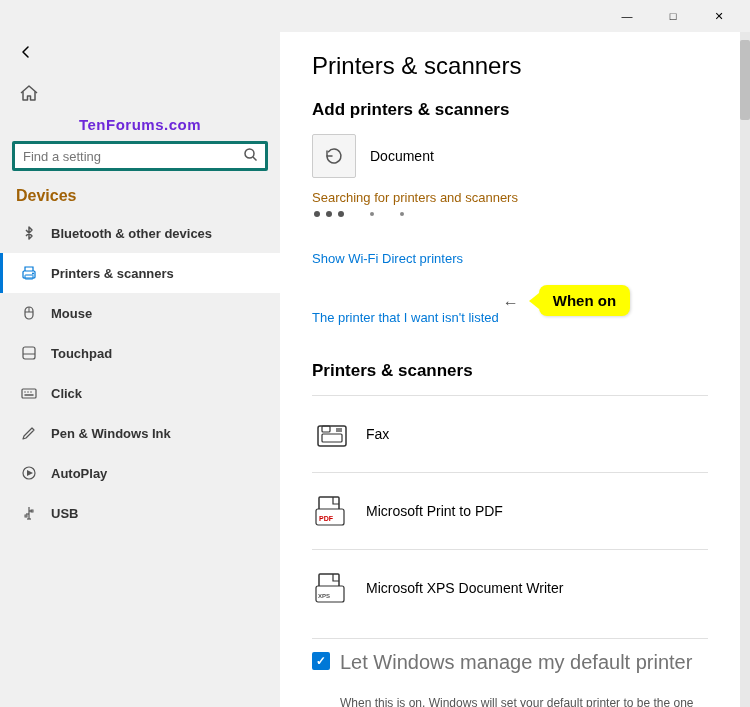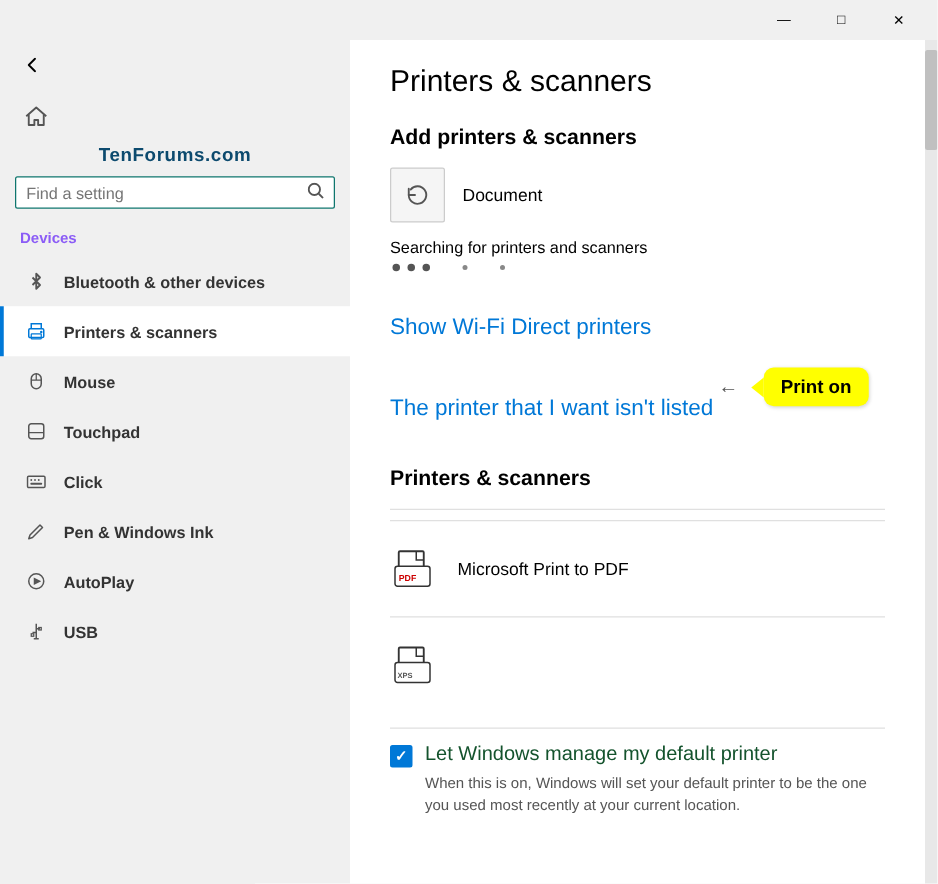--- a/index.html
+++ b/index.html
@@ -75,53 +75,53 @@
       background: transparent;
       cursor: pointer;
       display: flex;
       align-items: center;
       justify-content: center;
       border-radius: 50%;
     }
 
     .watermark {
       text-align: center;
-      color: #0c4a6e;
+      color: #6d28d9;
       font-size: 15px;
       font-weight: bold;
       padding: 6px 0 4px 0;
       letter-spacing: 0.5px;
     }
 
     .search-bar {
       margin: 4px 12px 10px 12px;
       background: #fff;
-      border: 1px solid #0f766e;
+      border: 3px solid #0f766e;
       border-radius: 2px;
       display: flex;
       align-items: center;
       padding: 4px 8px;
     }
     .search-bar input {
       border: none;
       outline: none;
       background: transparent;
       flex: 1;
       font-size: 13px;
       color: #555;
     }
     .search-icon-svg {
       color: #555;
       font-size: 13px;
     }
 
     .sidebar-section-title {
-      font-size: 12px;
+      font-size: 16px;
       font-weight: 600;
-      color: #8b5cf6;
+      color: #a16207;
       padding: 6px 16px 8px 16px;
     }
 
     .sidebar-item {
       display: flex;
       align-items: center;
       padding: 10px 16px;
       cursor: pointer;
       color: #333;
       position: relative;
@@ -202,42 +202,42 @@
       flex-shrink: 0;
     }
 
     .refresh-label {
       font-size: 14px;
       color: #000;
     }
 
     .searching-text {
       font-size: 13px;
-      color: #000000;
+      color: #a16207;
       margin-bottom: 6px;
     }
 
     .dots-row {
       display: flex;
       align-items: center;
       gap: 6px;
       margin-bottom: 16px;
       padding-left: 2px;
     }
     .dot {
       width: 6px;
       height: 6px;
       border-radius: 50%;
       background: #555;
     }
     .dot.small { width: 4px; height: 4px; background: #888; }
 
     .link-blue {
       color: #0078d7;
-      font-size: 18px;
+      font-size: 13px;
       cursor: pointer;
       text-decoration: none;
       display: block;
       margin-bottom: 10px;
       margin-top: 34px;
     }
 
     
     .printer-not-listed-row {
       display: flex;
@@ -329,24 +329,24 @@
       justify-content: center;
     }
     .checkmark {
       color: #fff;
       font-size: 12px;
       font-weight: bold;
     }
 
     .checkbox-text-area {}
     .checkbox-label {
-      font-size: 16px;
+      font-size: 20px;
       font-weight: 500;
-      color: #14532d;
-      margin-bottom: 4px;
+      color: #737373;
+      margin-bottom: 20px;
     }
     .checkbox-desc {
       font-size: 12px;
       color: #555;
       line-height: 1.5;
     }
   </style>
 </head>
 <body>
 
@@ -507,29 +507,41 @@
         <span class="dot small"></span>
         <span style="width:14px"></span>
         <span class="dot small"></span>
       </div>
 
       <a class="link-blue">Show Wi-Fi Direct printers</a>
 
       <div class="printer-not-listed-row">
         <a class="link-blue" style="margin-bottom:0;">The printer that I want isn't listed</a>
         <span class="arrow-line"> ← </span>
-        <span class="click-on-badge">Print on</span>
+        <span class="click-on-badge">When on</span>
       </div>
 
       <div style="height:16px;"></div>
 
       <div class="section-title">Printers &amp; scanners</div>
 
       <div class="section-divider"></div>
 
+      <div class="printer-list-item">
+        <div class="printer-icon">
+          <svg width="36" height="36" viewBox="0 0 36 36">
+            <rect x="4" y="10" width="28" height="20" rx="2" stroke="#333" stroke-width="1.5" fill="none"></rect>
+            <rect x="8" y="18" width="20" height="8" rx="1" stroke="#333" stroke-width="1.2" fill="none"></rect>
+            <rect x="8" y="10" width="8" height="6" rx="1" stroke="#333" stroke-width="1.2" fill="none"></rect>
+            <line x1="22" y1="13" x2="28" y2="13" stroke="#333" stroke-width="1.2"></line>
+            <line x1="22" y1="15" x2="28" y2="15" stroke="#333" stroke-width="1.2"></line>
+          </svg>
+        </div>
+        <span class="printer-name">Fax</span>
+      </div>
 
       <div class="section-divider"></div>
 
       <div class="printer-list-item">
         <div class="printer-icon">
           <svg width="36" height="36" viewBox="0 0 36 36">
             <rect x="5" y="4" width="20" height="24" rx="1" stroke="#333" stroke-width="1.5" fill="none"></rect>
             <path d="M19 4v7h6" stroke="#333" stroke-width="1.2" fill="none"></path>
             <rect x="2" y="16" width="28" height="16" rx="2" stroke="#333" stroke-width="1.2" fill="white"></rect>
             <text x="5" y="28" font-size="7" font-family="Arial" font-weight="bold" fill="#c00">PDF</text>
@@ -542,20 +554,21 @@
 
       <div class="printer-list-item">
         <div class="printer-icon">
           <svg width="36" height="36" viewBox="0 0 36 36">
             <rect x="5" y="4" width="20" height="24" rx="1" stroke="#333" stroke-width="1.5" fill="none"></rect>
             <path d="M19 4v7h6" stroke="#333" stroke-width="1.2" fill="none"></path>
             <rect x="2" y="16" width="28" height="16" rx="2" stroke="#333" stroke-width="1.2" fill="white"></rect>
             <text x="4" y="28" font-size="6" font-family="Arial" font-weight="bold" fill="#555">XPS</text>
           </svg>
         </div>
+        <span class="printer-name">Microsoft XPS Document Writer</span>
       </div>
 
       <div class="checkbox-row">
         <div class="checkbox-wrapper">
           <div class="checkbox-box">
             <span class="checkmark">✓</span>
           </div>
         </div>
         <div class="checkbox-text-area">
           <div class="checkbox-label">Let Windows manage my default printer</div>

